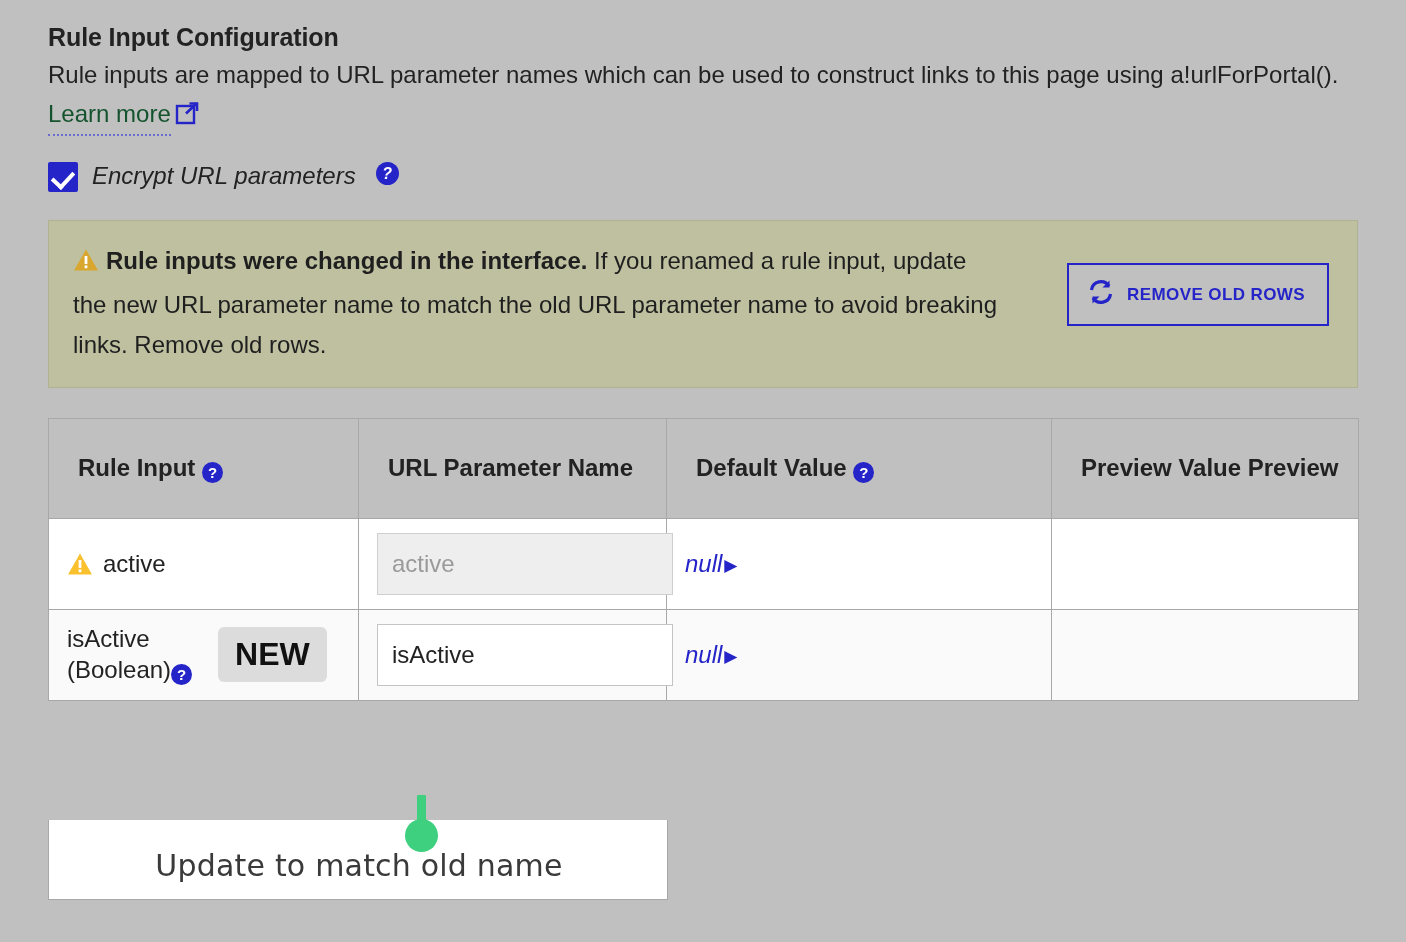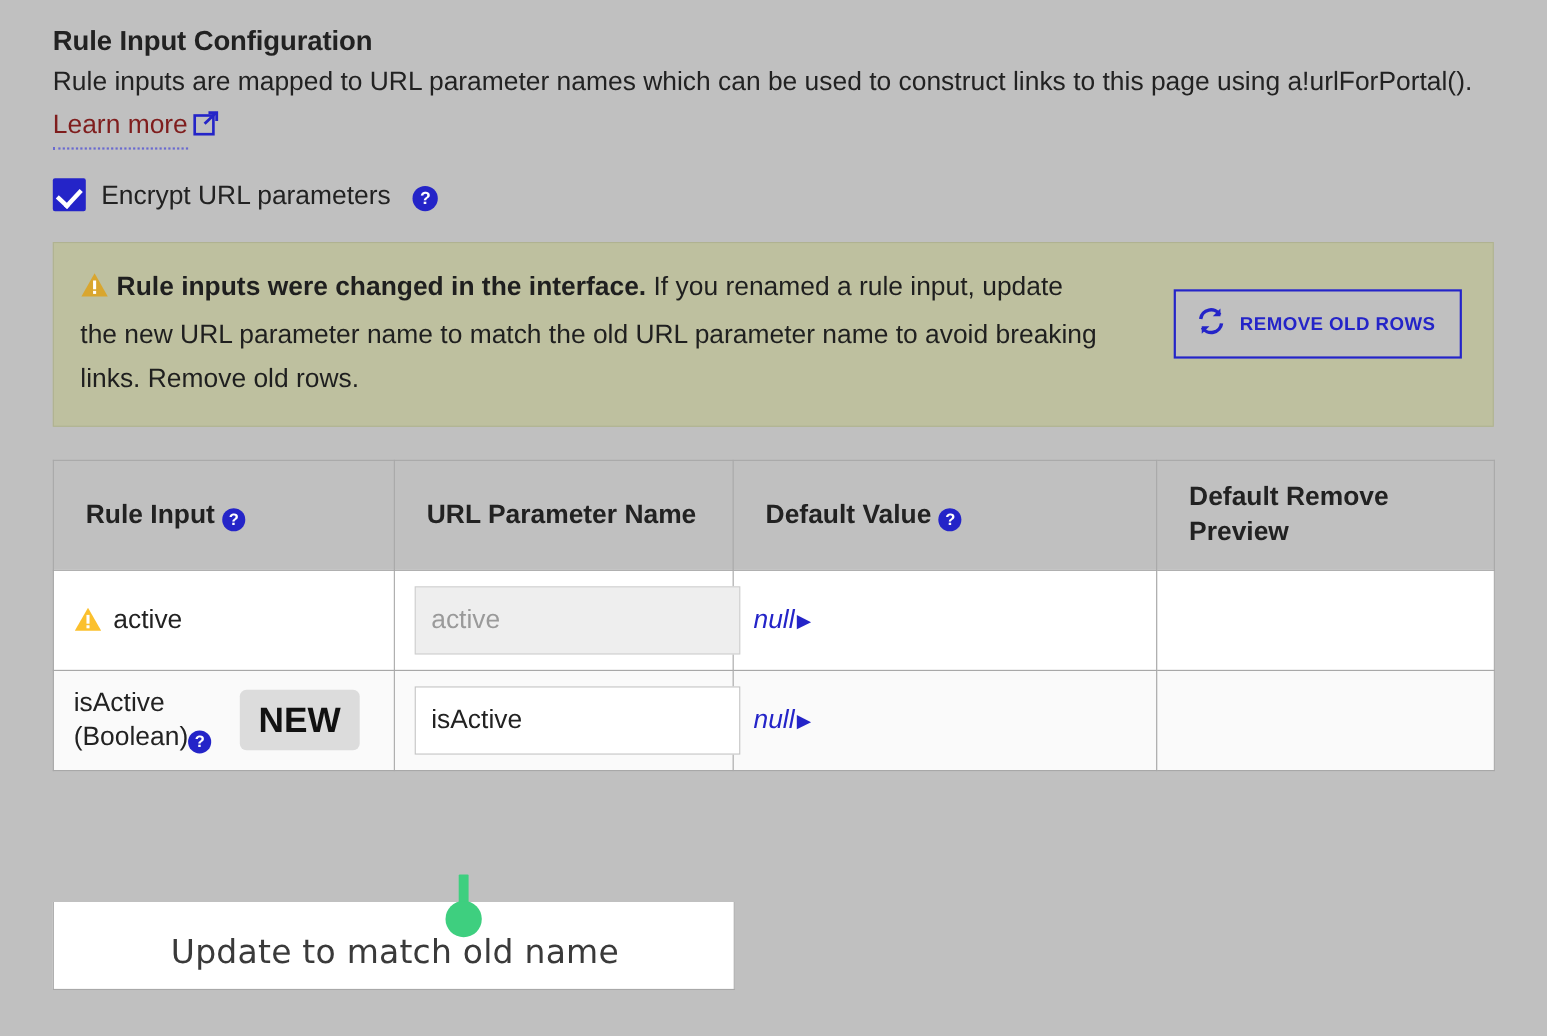--- a/index.html
+++ b/index.html
@@ -33,37 +33,38 @@
     letter-spacing: -0.1px;
   }
   .section-desc {
     font-size: 24px;
     line-height: 1.63;
     color: #222222;
     max-width: 1300px;
     margin: 0;
   }
   .learn-more {
-    color: #7f1d1d;
+    color: #14532d;
     text-decoration: none;
     border-bottom: 2px dotted #6a6ad0;
     padding-bottom: 1px;
     display: inline-block;
   }
   .ext-icon {
     display: inline-block;
     vertical-align: -3px;
     margin-left: 4px;
   }
 
   
   .checkbox-row {
     display: flex;
-    align-items: flex-end;
+    align-items: flex-start;
     margin-top: 26px;
+    font-style: italic;
   }
   .chk {
     width: 30px;
     height: 30px;
     background: #2424c8;
     border-radius: 2px;
     position: relative;
     flex: none;
     cursor: pointer;
   }
@@ -322,21 +323,21 @@
       <col class="col-1">
         <col class="col-2">
         <col class="col-3">
         <col class="col-4">
     </colgroup>
     <thead>
       <tr>
         <th><span>Rule Input</span> <span class="help-icon sm">?</span></th>
         <th>URL Parameter Name</th>
         <th><span>Default Value</span> <span class="help-icon sm">?</span></th>
-        <th>Default Remove Preview</th>
+        <th>Preview Value Preview</th>
       </tr>
     </thead>
     <tbody>
 
       <tr class="row-active hl-white">
         <td>
           <div class="cell-flex">
             <span><svg width="26" height="24" viewBox="0 0 26 24" style="vertical-align:-4px;margin-right:10px">
                   <path d="M13 1.5 L25 22.5 L1 22.5 Z" fill="#fbc02d"></path>
                   <rect x="11.6" y="8" width="2.8" height="8" fill="#ffffff"></rect>

